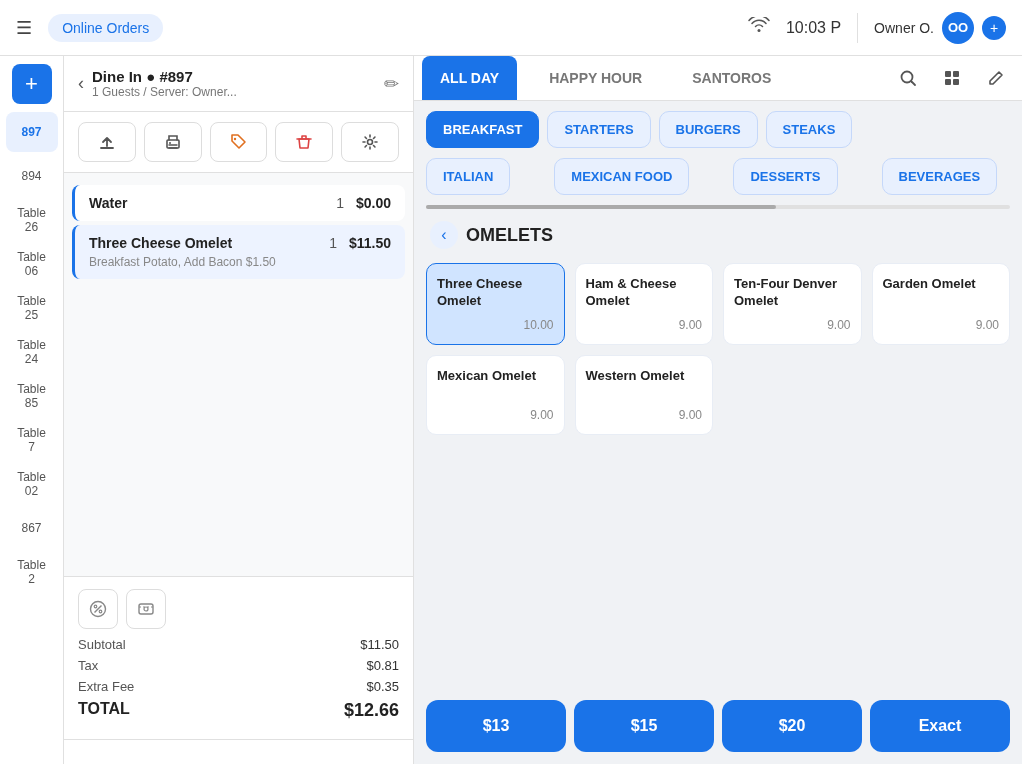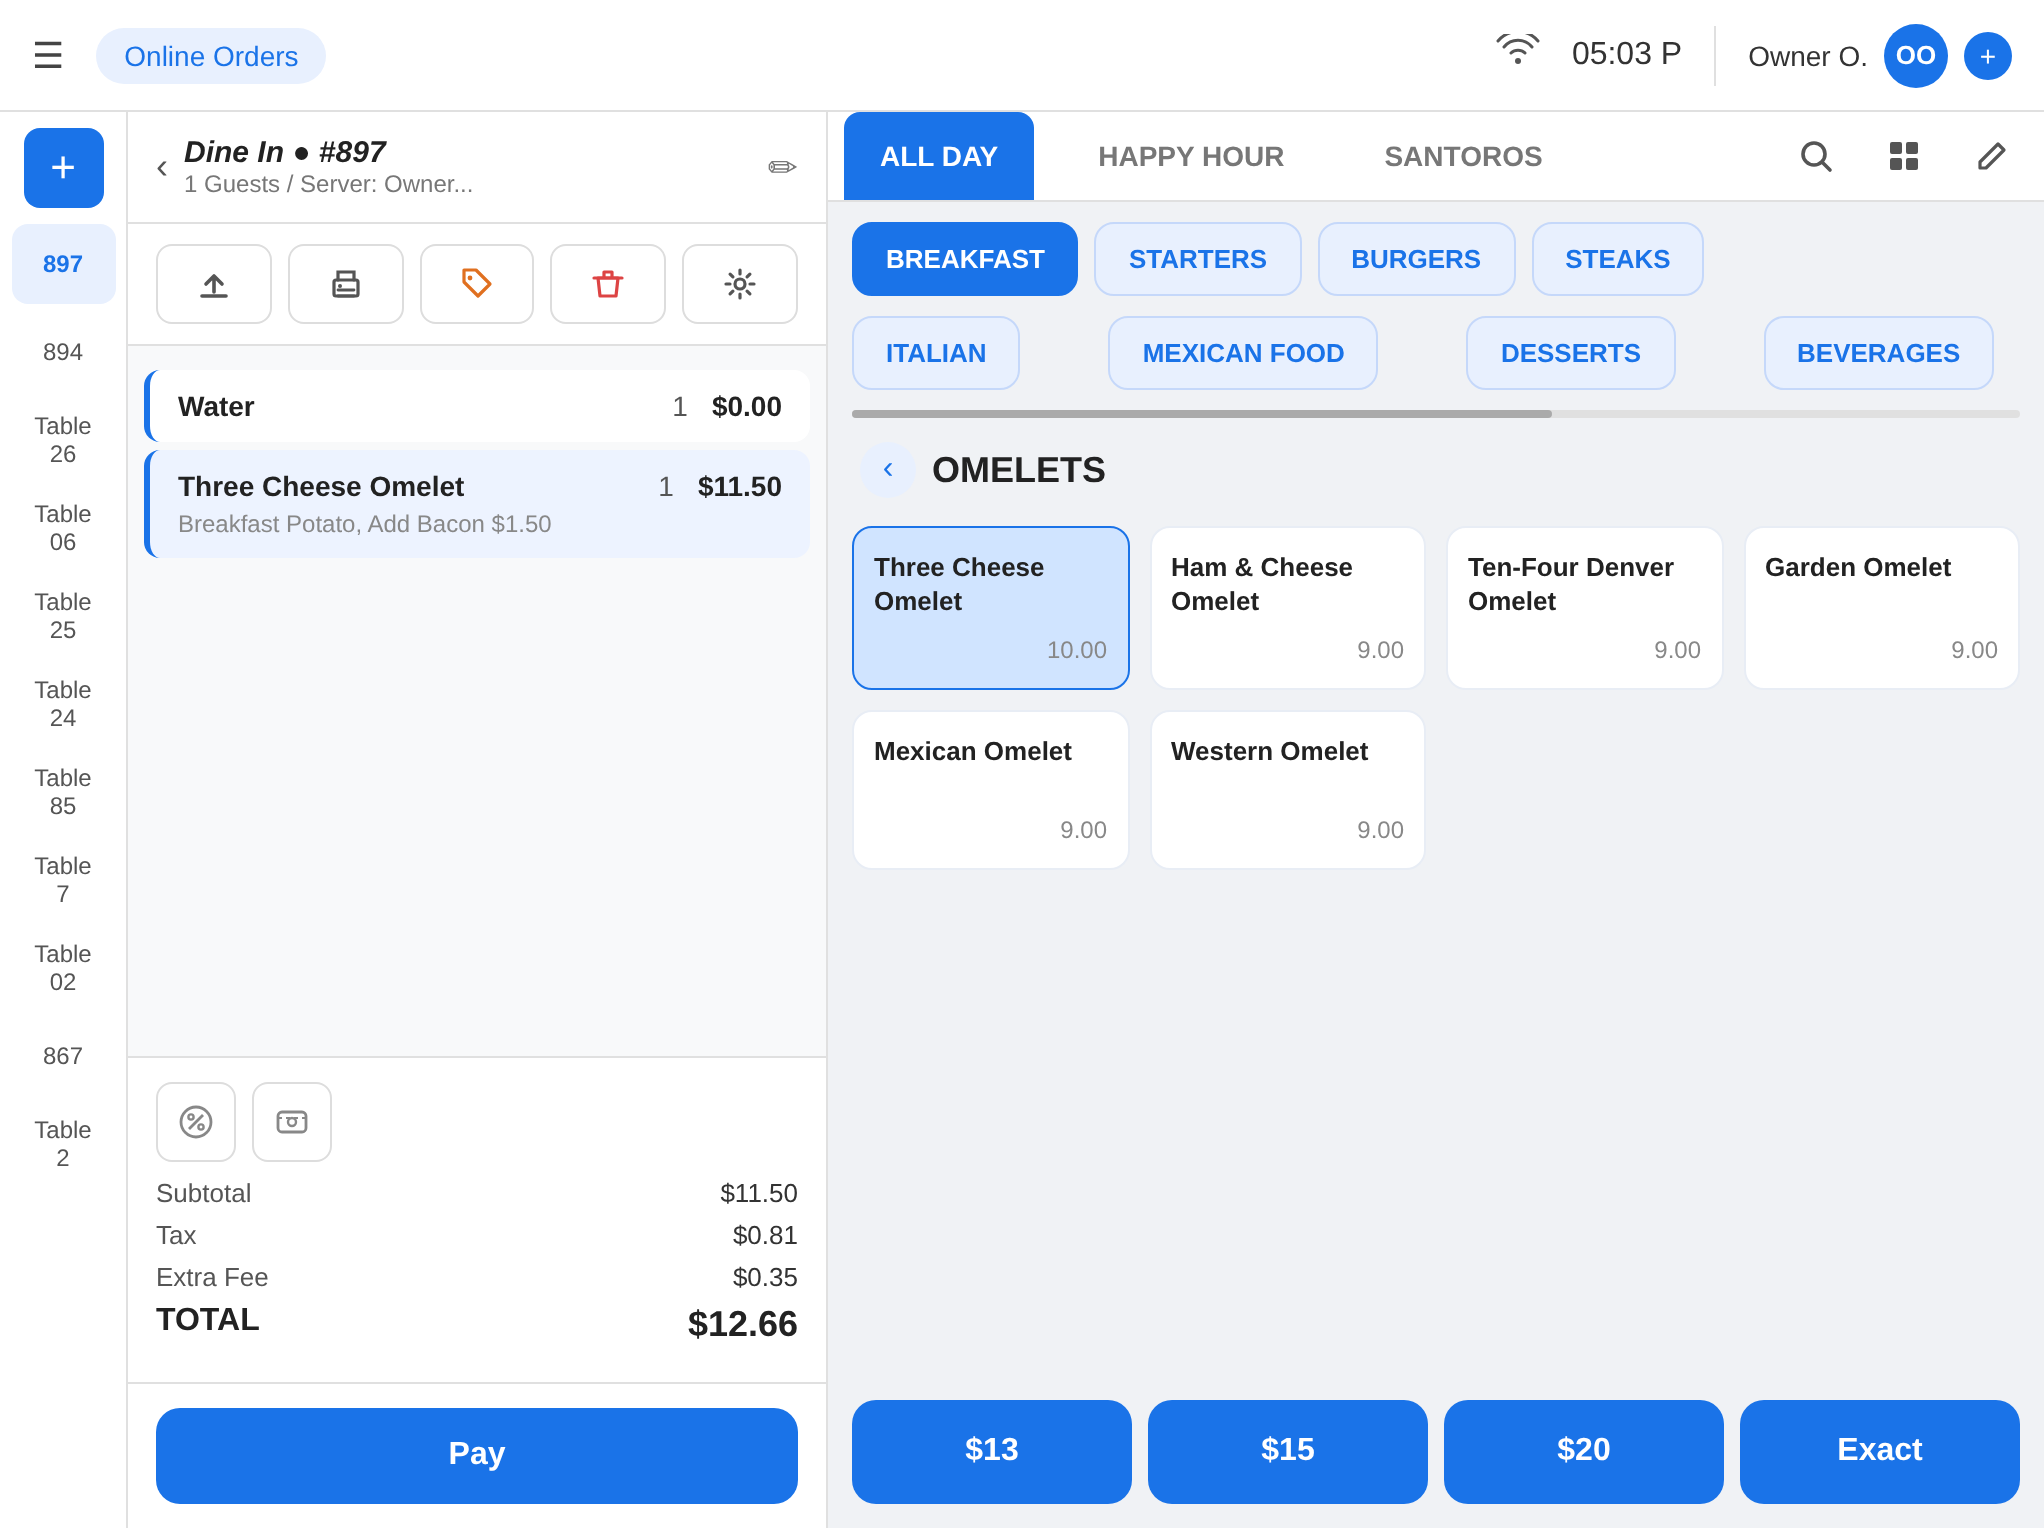--- a/index.html
+++ b/index.html
@@ -71,21 +71,21 @@
     .order-panel {
       width: 350px; background: #f8f9fa; border-right: 1px solid #e0e0e0;
       display: flex; flex-direction: column;
     }
     .order-header {
       display: flex; align-items: center; padding: 12px 14px;
       background: #fff; border-bottom: 1px solid #e0e0e0; gap: 8px;
     }
     .order-header-back { color: #555; cursor: pointer; font-size: 18px; }
     .order-header-info { flex: 1; }
-    .order-header-title { font-size: 15px; font-weight: 600; color: #222; font-style: italic; }
+    .order-header-title { font-size: 15px; font-weight: 600; color: #222; }
     .order-header-sub { font-size: 12px; color: #777; }
     .order-header-edit { color: #777; cursor: pointer; font-size: 18px; }
 
     .order-actions {
       display: flex; gap: 8px; padding: 10px 14px;
       background: #fff; border-bottom: 1px solid #e0e0e0;
     }
     .action-btn {
       flex: 1; height: 40px; border: 1.5px solid #ddd; background: #fff;
       border-radius: 8px; cursor: pointer; display: flex;
@@ -212,21 +212,21 @@
   <button class="online-orders-btn">Online Orders</button>
   <div class="header-spacer"></div>
   <span class="wifi-icon">
     <svg width="22" height="16" viewBox="0 0 22 16" fill="none">
       <path d="M11 12a1.5 1.5 0 100 3 1.5 1.5 0 000-3z" fill="#555"></path>
       <path d="M7.5 9.5a5 5 0 017 0" stroke="#555" stroke-width="1.5" stroke-linecap="round" fill="none"></path>
       <path d="M4 6.5a9 9 0 0114 0" stroke="#555" stroke-width="1.5" stroke-linecap="round" fill="none"></path>
       <path d="M1 3.5a13 13 0 0120 0" stroke="#555" stroke-width="1.5" stroke-linecap="round" fill="none"></path>
     </svg>
   </span>
-  <span class="header-time">05:03 P</span>
+  <span class="header-time">10:03 P</span>
   <div class="header-divider"></div>
   <button class="owner-btn">
     <span>Owner O.</span>
     <div class="owner-avatar">OO</div>
     <div class="owner-expand">+</div>
   </button>
 </div>
 
 <div class="main-layout">
 
@@ -364,21 +364,20 @@
         <span class="summary-label">Extra Fee</span>
         <span class="summary-value">$0.35</span>
       </div>
       <div class="summary-row">
         <span class="summary-total-label">TOTAL</span>
         <span class="summary-total-value">$12.66</span>
       </div>
     </div>
 
     <div class="order-footer">
-      <button class="pay-btn">Pay</button>
     </div>
   </div>
 
   <div class="menu-panel">
 
     <div class="menu-tabs">
       <button class="menu-tab active">ALL DAY</button>
       <button class="menu-tab">HAPPY HOUR</button>
       <button class="menu-tab">SANTOROS</button>
       <div class="menu-tab-icons">

